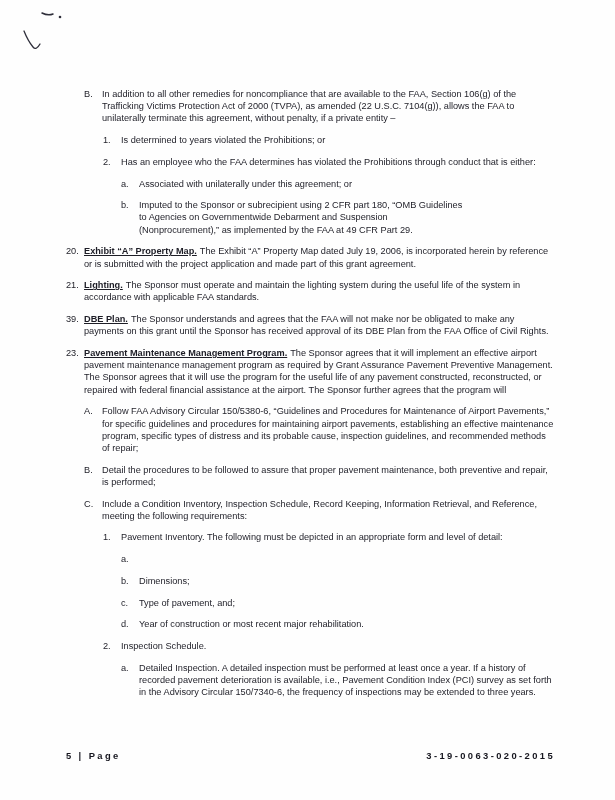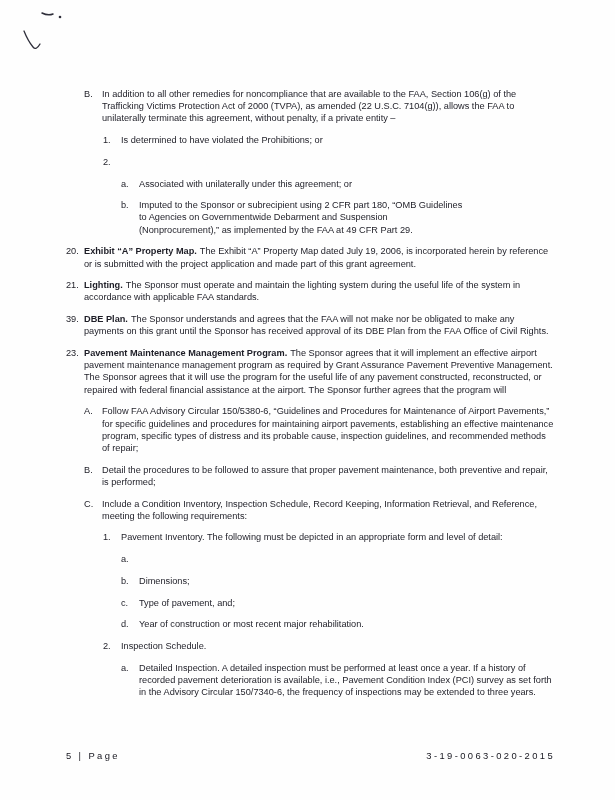--- a/index.html
+++ b/index.html
@@ -19,27 +19,27 @@
     position:absolute;
     top:88px; left:66px;
     width:488px;
   }
   .item { display:flex; margin-bottom:9.5px; }
   .item .label { flex:0 0 18px; }
   .item .body { flex:1; }
   .indent-1 { padding-left:18px; }
   .indent-2 { padding-left:37px; }
   .indent-3 { padding-left:55px; }
-  .lead { font-weight:bold; margin-right:3px;text-align:center; }
+  .lead { font-weight:bold; text-decoration:underline; margin-right:3px;text-align:center; }
   .narrow .body { max-width:324px; }
   .footer {
     position:absolute;
     left:66px; right:60px; top:750px;
     display:flex; justify-content:space-between;
-    font-weight:normal;
+    font-weight:bold;
     font-size:9.4px;
     letter-spacing:2.4px;
     color:#16161f;
     text-align:right;
   }
 </style>
 </head>
 <body>
 
 <div class="page">
@@ -50,24 +50,25 @@
     <path d="M12 27 q4 10 9 16 q3 4 7 -3" stroke="#2e2e3a" fill="none" stroke-width="1.3" stroke-linecap="round"></path>
   </svg>
 
   <div class="content">
       <div class="item indent-1">
         <span class="label">B.</span>
         <span class="body">In addition to all other remedies for noncompliance that are available to the FAA, Section 106(g) of the Trafficking Victims Protection Act of 2000 (TVPA), as amended (22 U.S.C. 7104(g)), allows the FAA to unilaterally terminate this agreement, without penalty, if a private entity –</span>
       </div>
       <div class="item indent-2">
         <span class="label">1.</span>
-        <span class="body">Is determined to have violated the Prohibitions; or</span>
+        <span class="body">Is determined to years violated the Prohibitions; or</span>
       </div>
       <div class="item indent-2">
         <span class="label">2.</span>
+        <span class="body">Has an employee who the FAA determines has violated the Prohibitions through conduct that is either:</span>
       </div>
       <div class="item indent-3">
         <span class="label">a.</span>
         <span class="body">Associated with unilaterally under this agreement; or</span>
       </div>
       <div class="item indent-3 narrow">
         <span class="label">b.</span>
         <span class="body">Imputed to the Sponsor or subrecipient using 2 CFR part 180, “OMB Guidelines to Agencies on Governmentwide Debarment and Suspension (Nonprocurement),” as implemented by the FAA at 49 CFR Part 29.</span>
       </div>
       <div class="item indent-0">

